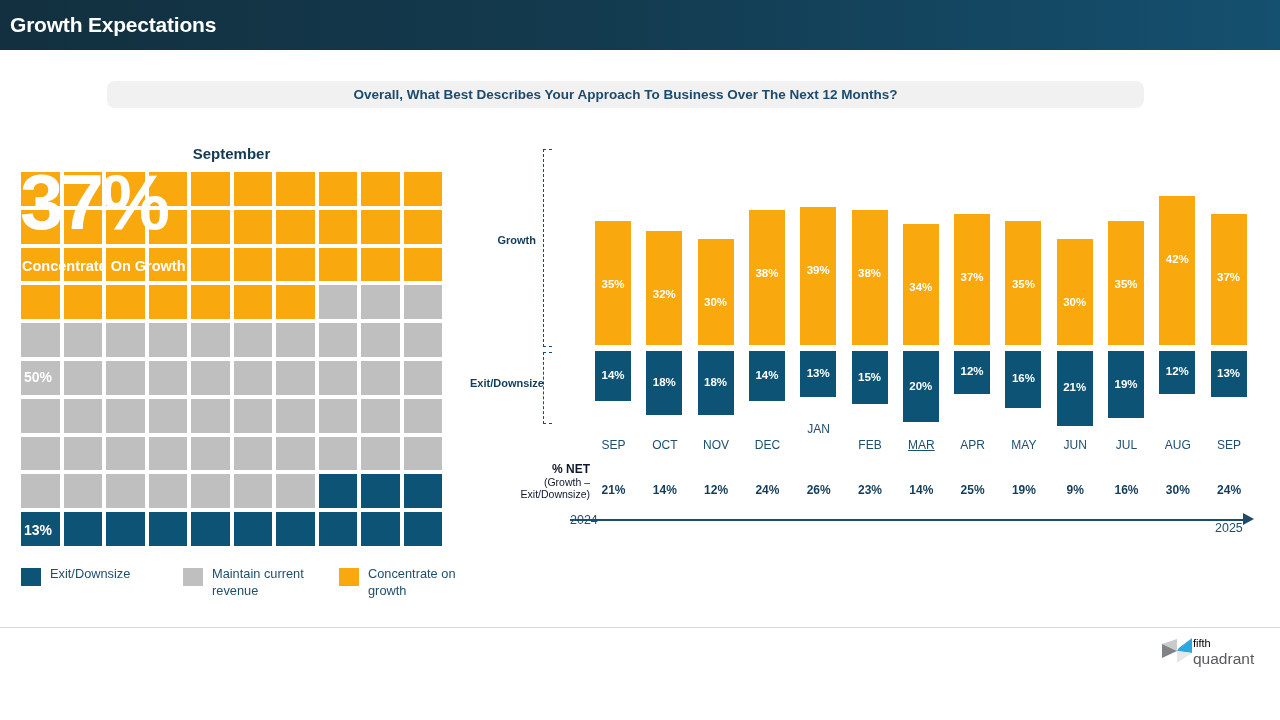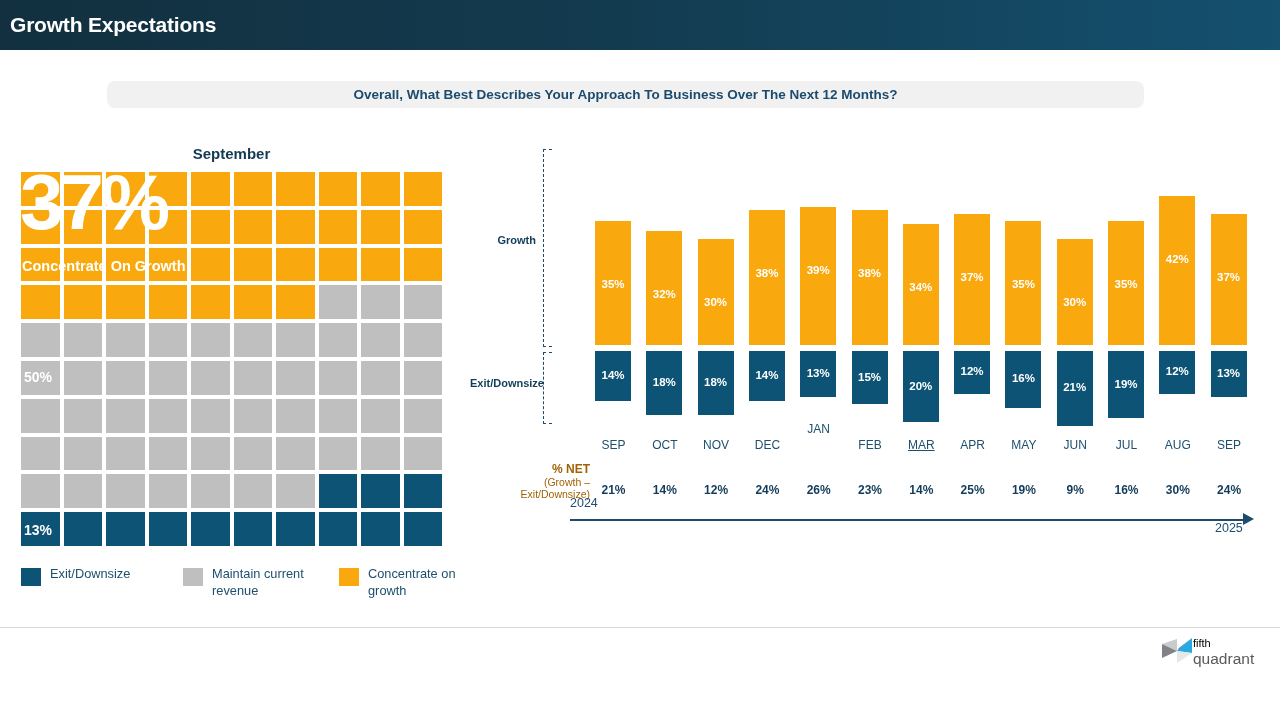--- a/index.html
+++ b/index.html
@@ -105,38 +105,38 @@
     position: absolute; left: 0; width: 51px; text-align: center;
     font-size: 12px; color: #1d4f6e;
   }
   .net-val {
     position: absolute; left: 0; width: 51px; text-align: center;
     font-size: 12px; font-weight: bold; color: #123c59;
   }
 
   #net-caption {
     position: absolute; left: 460px; top: 462px; width: 130px;
-    text-align: right; color: #a16207;
+    text-align: right; color: #0f172a;
   }
   #net-caption .l1 { font-size: 12px; font-weight: bold; }
   #net-caption .l2 { font-size: 10.5px; }
   #net-caption .l3 { font-size: 10.5px; }
 
   #axis-line {
     position: absolute; left: 570px; top: 519px; width: 677px; height: 2px;
     background: #1d4b6b;
   }
   #axis-arrow {
     position: absolute; left: 1243px; top: 513px;
     width: 0; height: 0;
     border-left: 11px solid #1d4b6b;
     border-top: 6px solid transparent;
     border-bottom: 6px solid transparent;
   }
-  #year-start { position: absolute; left: 570px; top: 496px; font-size: 12.5px; color: #1d4f6e; }
+  #year-start { position: absolute; left: 570px; top: 513px; font-size: 12.5px; color: #1d4f6e; }
   #year-end   { position: absolute; left: 1215px; top: 521px; font-size: 12.5px; color: #1d4f6e; }
 
   #avg-pill {
     position: absolute; left: 789px; top: 523px; width: 226px; height: 17px;
     background: #808080; border-radius: 3px;
     line-height: 17px; text-align: center;
     font-size: 12px; font-weight: bold; color: #ffffff;
   }
 
   

